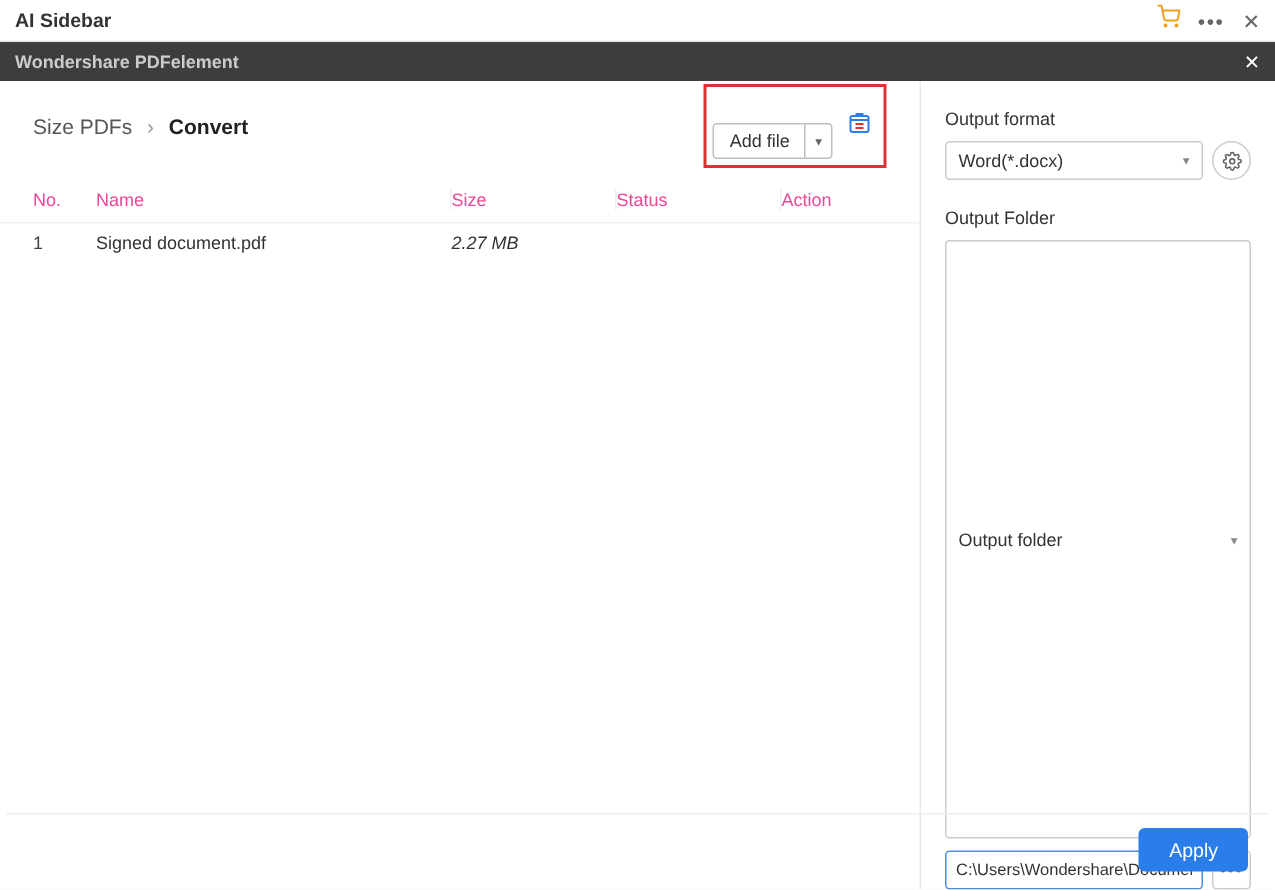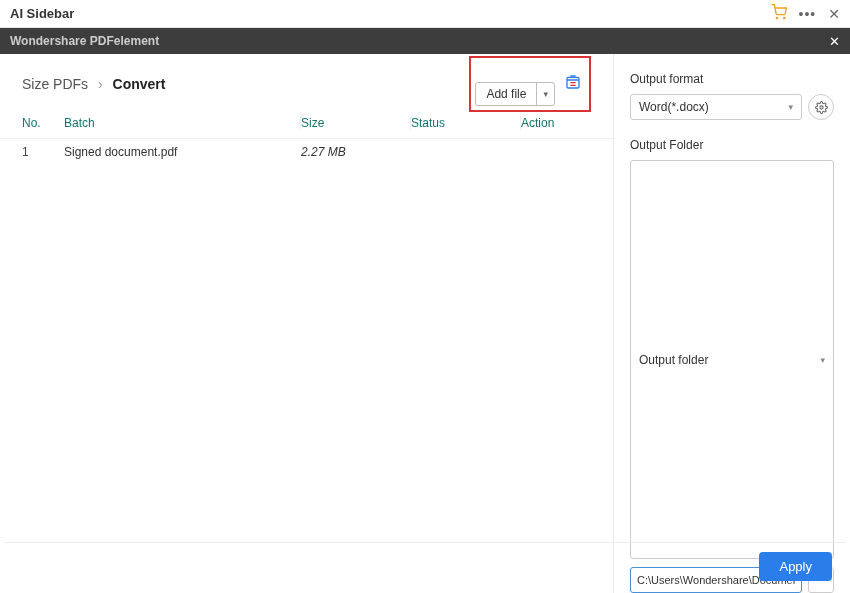--- a/index.html
+++ b/index.html
@@ -106,23 +106,23 @@
       align-items: center;
     }
     .delete-all-icon {
       color: #2b7de9;
     }
     
     .table-header {
       display: flex;
       padding: 8px 22px;
       font-size: 12px;
-      color: #0f766e;
+      color: #ec4899;
       border-bottom: 1px solid #f0f0f0;
-      margin-top: 8px;
+      margin-top: 18px;
     }
     .col-no { width: 42px; }
     .col-name { flex: 1; border-right: 1px solid #eee; padding-right: 10px; }
     .col-size { width: 110px; border-right: 1px solid #eee; }
     .col-status { width: 110px; border-right: 1px solid #eee; }
     .col-action { width: 70px; }
     
     .table-row {
       display: flex;
       padding: 6px 22px;
@@ -269,21 +269,21 @@
               <rect x="3" y="5" width="18" height="16" rx="2"></rect>
               <path d="M3 9h18M8 3h8"></path>
               <path d="M8 13l8 0M8 17l8 0" stroke="#d93333"></path>
             </svg>
         </span>
       </div>
     </div>
 
     <div class="table-header">
       <div class="col-no">No.</div>
-      <div class="col-name">Batch</div>
+      <div class="col-name">Name</div>
       <div class="col-size">Size</div>
       <div class="col-status">Status</div>
       <div class="col-action">Action</div>
     </div>
 
     <div class="table-row">
       <div class="col-no">1</div>
       <div class="col-name">Signed document.pdf</div>
       <div class="col-size">2.27 MB</div>
       <div class="col-status"></div>

